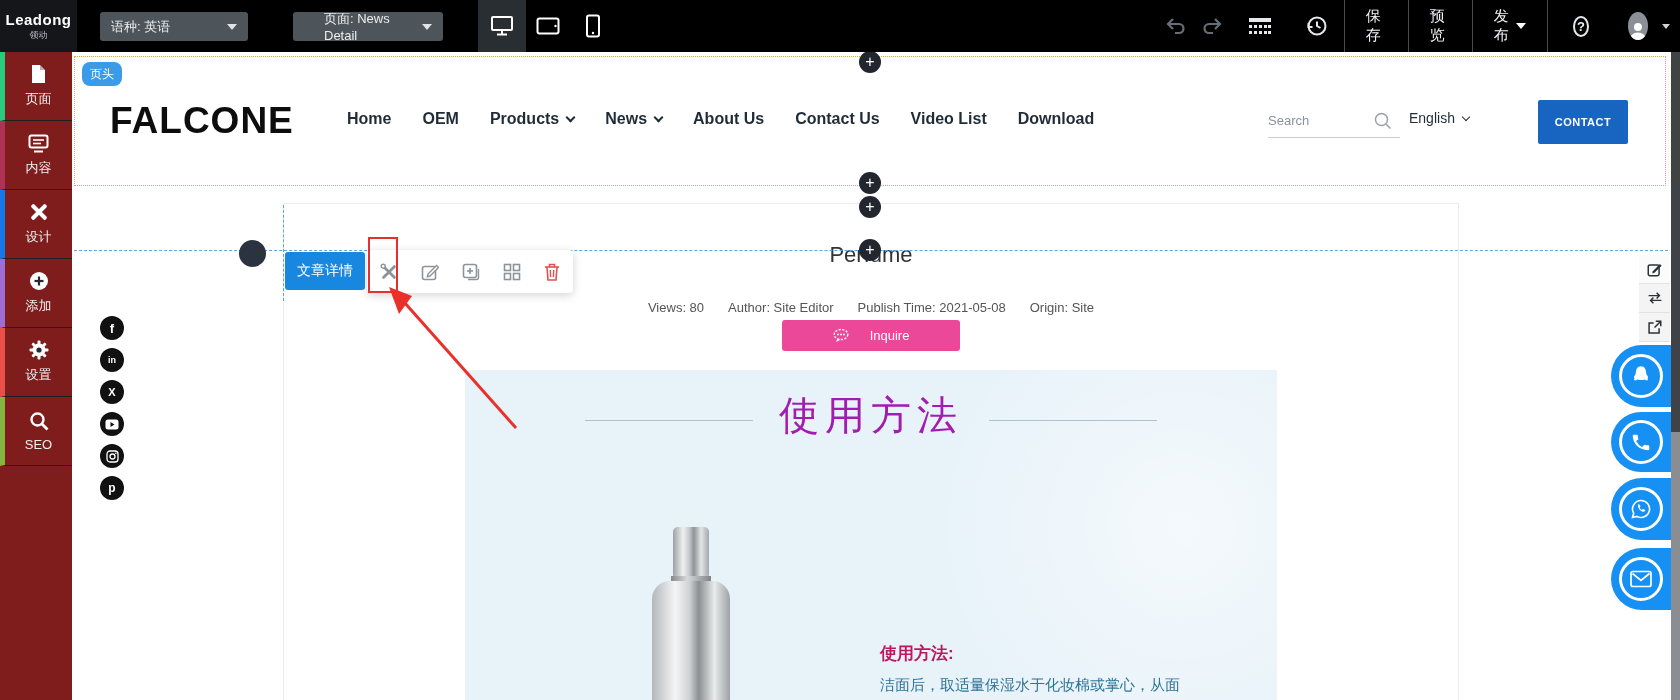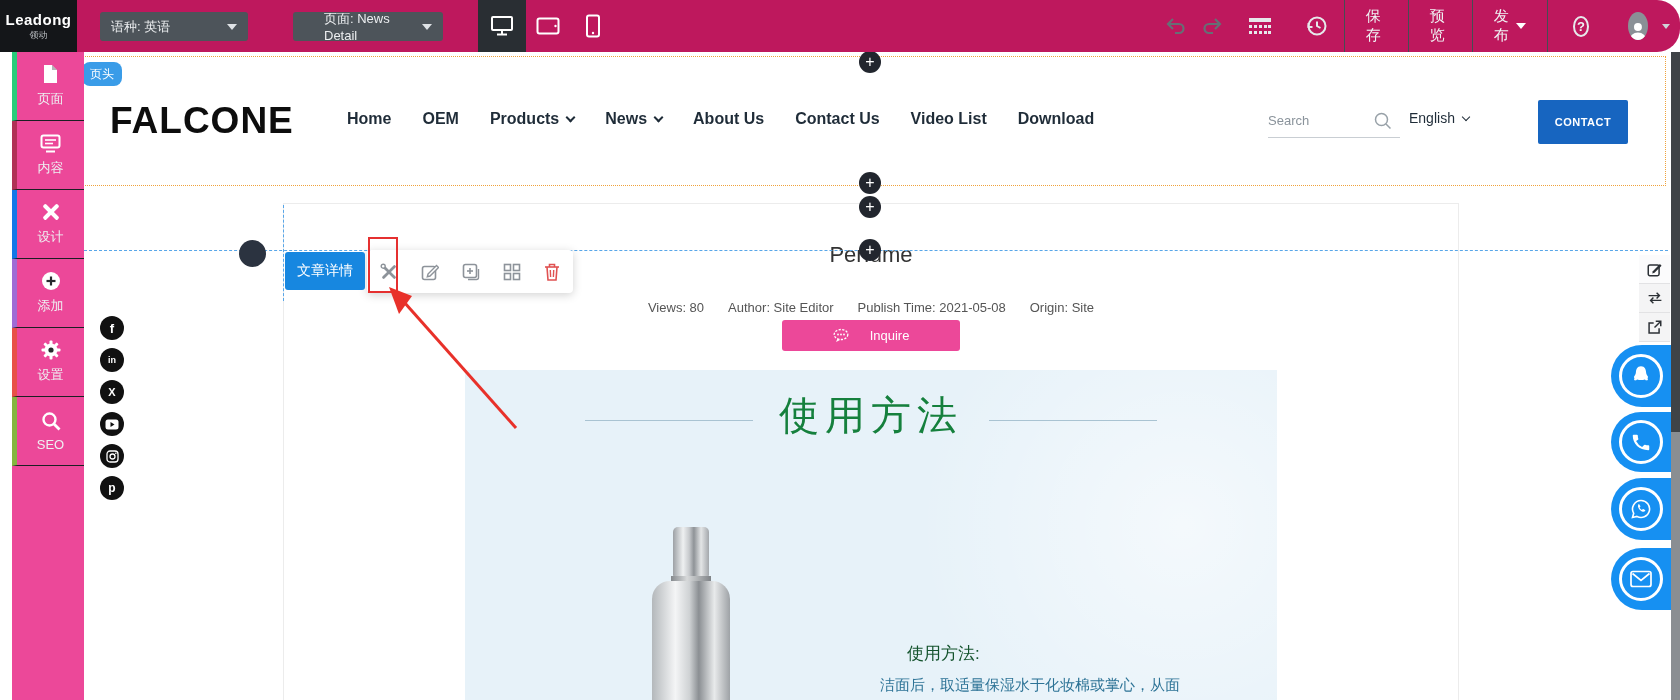--- a/index.html
+++ b/index.html
@@ -1,21 +1,21 @@
 <!DOCTYPE html>
 <html><head>
 <meta charset="utf-8">
 <style>
   * { margin:0; padding:0; box-sizing:border-box; }
   html,body { width:1680px; height:700px; overflow:hidden; }
   body { position:relative; font-family:"Liberation Sans",sans-serif; background:#fff; }
   svg { display:block; }
 
   
-  .topbar { position:absolute; left:0; top:0; width:1680px; height:52px; background:#be185d; z-index:40;border-radius:23px; }
+  .topbar { position:absolute; left:0; top:0; width:1680px; height:52px; background:#000000; z-index:40; }
   .logo-block { position:absolute; left:0; top:0; width:77px; height:52px; background:#141619; color:#fff;
     display:flex; flex-direction:column; align-items:center; justify-content:center; }
   .logo-main { font-weight:bold; font-size:15px; letter-spacing:.5px; }
   .logo-sub { font-size:9px; color:#b9bdc1; margin-top:1px; }
   .dd { position:absolute; top:12px; height:29px; background:#4d545a; border-radius:3px; color:#eceef0;
     font-size:13px; display:flex; align-items:center; padding:0 11px; cursor:pointer; }
   .dd-lang { left:100px; width:148px; }
   .dd-page { left:293px; width:150px;padding-left:31px; }
   .caret-down { width:0; height:0; border-left:5px solid transparent; border-right:5px solid transparent;
     border-top:6px solid #dfe3e6; margin-left:auto; }
@@ -27,21 +27,21 @@
   .tr-icon { display:flex; align-items:center; justify-content:center; }
   .sep { width:1px; height:52px; background:#454d53; }
   .top-btn { font-size:15px; padding:0 21px; height:52px; display:flex; align-items:center; gap:6px; color:#f0f2f4; cursor:pointer; }
   .help-circle { width:21px; height:21px; border:2px solid #e6e9eb; border-radius:50%; font-size:13px; font-weight:bold;
     display:flex; align-items:center; justify-content:center; margin:0 25px; }
   .avatar { width:28px; height:28px; border-radius:50%; background:#8a9096; display:flex; align-items:flex-end; justify-content:center; overflow:hidden; margin-left:14px; }
   .caret-sm { width:0; height:0; border-left:4px solid transparent; border-right:4px solid transparent;
     border-top:5px solid #cfd4d8; margin:0 12px 0 14px; }
 
   
-  .sidebar { position:absolute; left:12px; top:52px; width:72px; height:648px; background:#ec4899; z-index:30; }
+  .sidebar { position:absolute; left:0; top:52px; width:72px; height:648px; background:#7f1d1d; z-index:30; }
   .side-item { height:69px; border-bottom:1px solid #1c1f23; border-left:5px solid transparent;
     display:flex; flex-direction:column; align-items:center; justify-content:center; gap:6px;
     color:#eef0f2; font-size:13px; cursor:pointer; }
   .si-0 { border-left-color:#29cc7a; } .si-1 { border-left-color:#b03156; } .si-2 { border-left-color:#1478e8; }
   .si-3 { border-left-color:#a06cd5; } .si-4 { border-left-color:#e85048; } .si-5 { border-left-color:#84b63f; }
   .si-6 { border-left-color:#ee8d3a; }
 
   
   .header-dotted { position:absolute; left:74px; top:56px; width:1592px; height:130px; border:1px dotted #f0a23c; }
   .header-tag { position:absolute; left:82px; top:62px; width:40px; height:24px; background:#3a9ce8; color:#fff;
@@ -86,28 +86,28 @@
   .article-meta { position:absolute; left:283px; top:300px; width:1176px; display:flex; justify-content:center; gap:24px;
     font-size:13px; color:#555; }
   .inquire-btn { position:absolute; left:782px; top:320px; width:178px; height:31px; background:#ec4899; border-radius:3px;
     color:#fff; font-size:13px; display:flex; align-items:center; justify-content:center; gap:21px; cursor:pointer; }
 
   .content-panel { position:absolute; left:465px; top:370px; width:812px; height:330px; background:#e7f2f9; overflow:hidden; }
   .panel-swoosh { position:absolute; right:-80px; top:-60px; width:460px; height:480px; border-radius:50%;
     background:radial-gradient(circle at 62% 45%, rgba(255,255,255,.55), rgba(255,255,255,0) 68%); }
   .panel-heading-row { position:absolute; left:0; top:18px; width:100%; display:flex; align-items:flex-start; justify-content:center; gap:26px; }
   .h-line { width:168px; height:1px; background:#a9c3d2; margin-top:32px; }
-  .panel-heading { font-family:"DejaVu Serif","Liberation Serif",serif; font-size:40px; color:#15803d; letter-spacing:6px; }
+  .panel-heading { font-family:"DejaVu Serif","Liberation Serif",serif; font-size:40px; color:#a21caf; letter-spacing:6px; }
   .bottle-cap { position:absolute; left:208px; top:157px; width:36px; height:50px; border-radius:5px 5px 2px 2px;
     background:linear-gradient(90deg,#9da1a5,#eef0f1 28%,#c7cacd 45%,#8f9397 58%,#e3e5e6 78%,#a4a8ac); }
   .bottle-neck { position:absolute; left:206px; top:206px; width:40px; height:6px;
     background:linear-gradient(90deg,#85898d,#d7d9da 40%,#7f8387); }
   .bottle-body { position:absolute; left:187px; top:211px; width:78px; height:119px; border-radius:18px 18px 0 0;
     background:linear-gradient(90deg,#b4b8bb,#f4f5f6 30%,#cfd2d4 48%,#8b8f93 60%,#e8eaeb 80%,#9ea2a6); }
-  .panel-subheading { position:absolute; left:415px; top:272px; font-size:17px; font-weight:normal; color:#14532d;margin-left:27px; }
+  .panel-subheading { position:absolute; left:415px; top:272px; font-size:17px; font-weight:bold; color:#be185d; }
   .panel-text { position:absolute; left:415px; top:306px; width:580px; font-size:15px; color:#2d7396; }
 
   
   .social-col { position:absolute; left:100px; top:316px; display:flex; flex-direction:column; gap:8px; z-index:8; }
   .social-icon { width:24px; height:24px; border-radius:50%; background:#111; color:#fff; display:flex; align-items:center;
     justify-content:center; font-weight:bold; cursor:pointer; }
 
   
   .edit-panel { position:absolute; left:1639px; top:255px; width:31px; z-index:20; }
   .edit-cell { width:31px; height:29px; background:#f4f4f5; border-bottom:1px solid #e2e2e4; display:flex;

